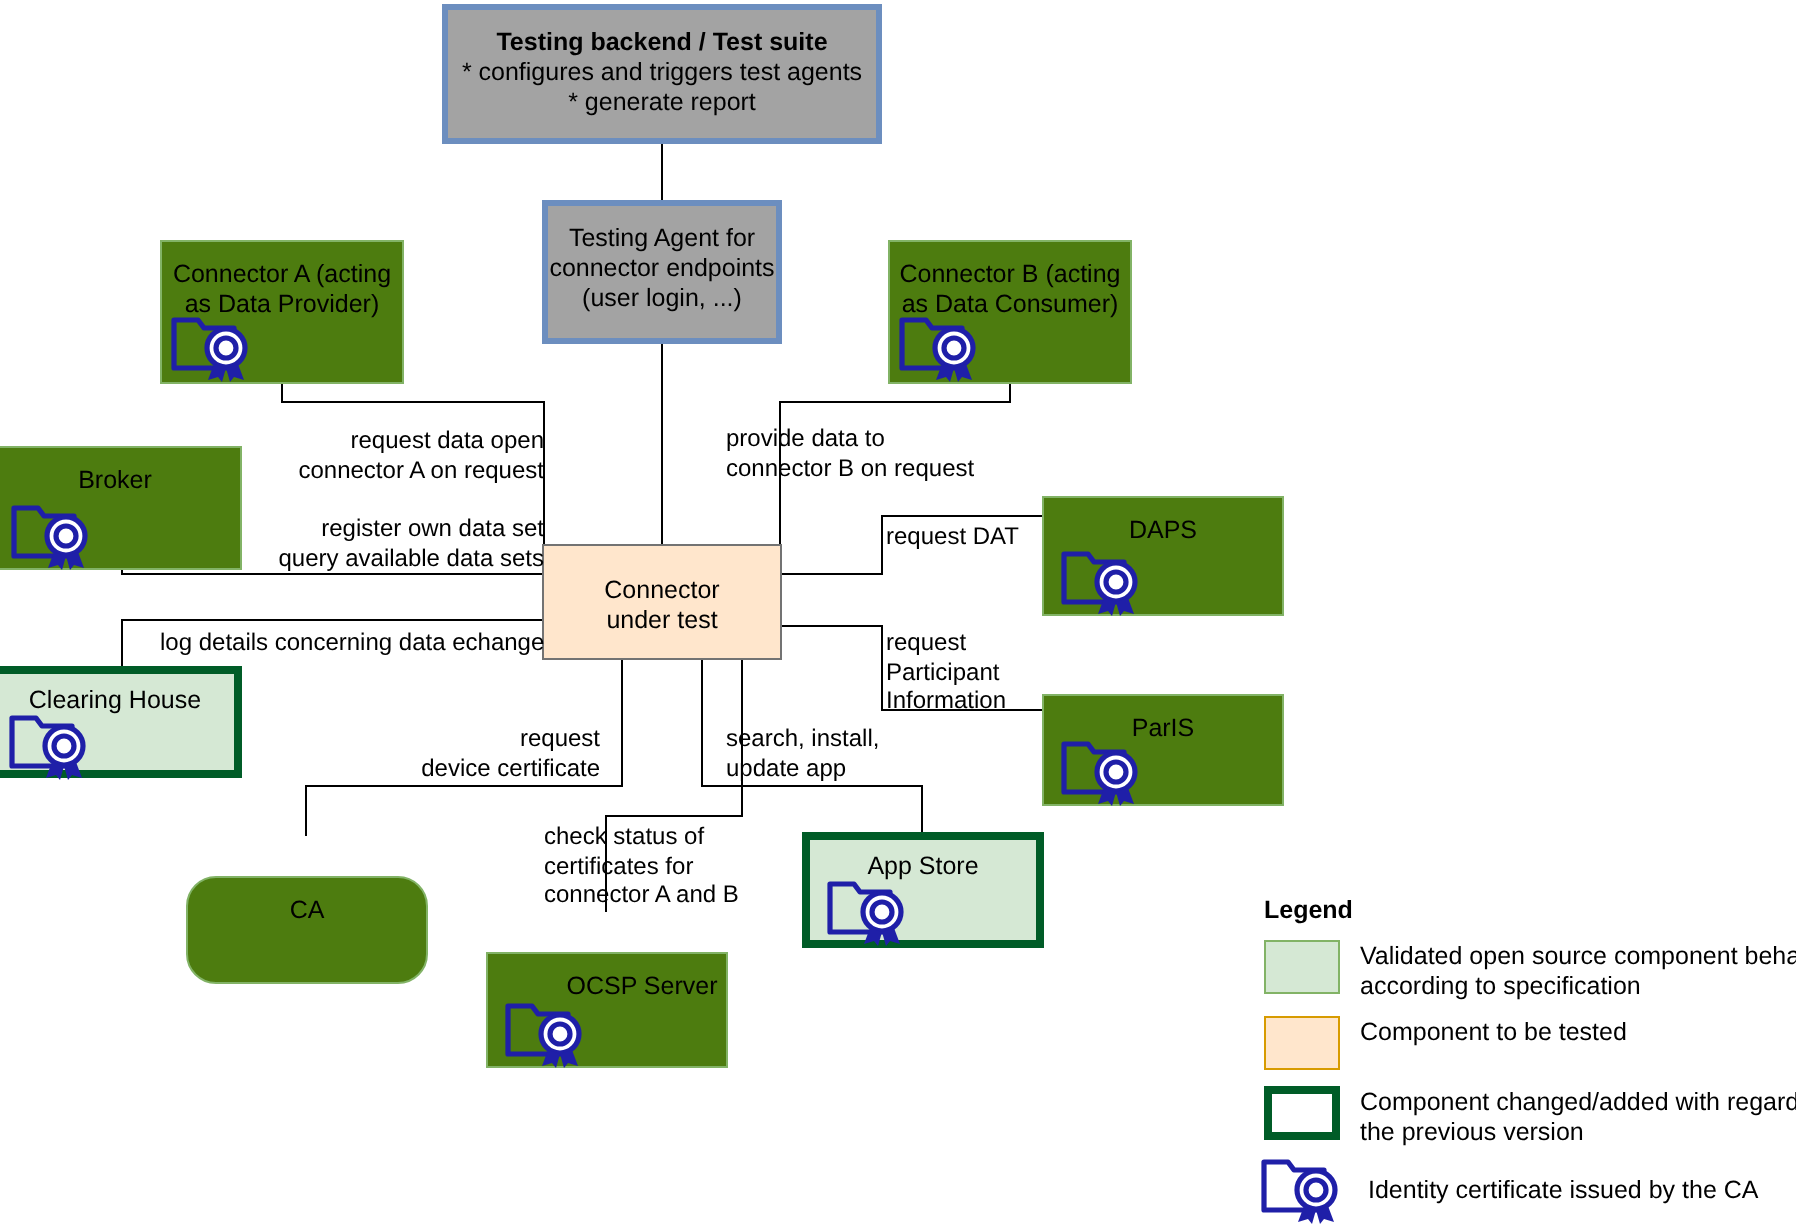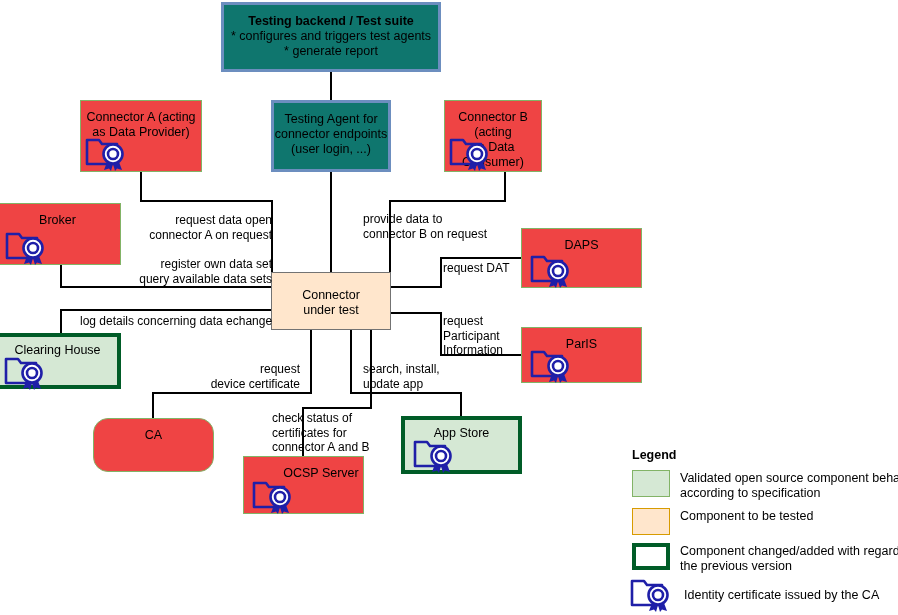--- a/index.html
+++ b/index.html
@@ -30,29 +30,30 @@
   .node .node-label {
     display: block;
     width: 100%;
     text-align: center;
     font-size: 12.5px;
     line-height: 15px;
     color: #000000;
   }
   
   .n-green {
-    background: #ef4444;
+    background: #4d7c0f;
     border: 1px solid #82b366;
+    margin-top: 20px;
   }
   .n-green-thick {
     background: #d5e8d4;
     border: 4px solid #005c27;
   }
   .n-blue {
-    background: #0f766e;
+    background: #a3a3a3;
     border: 3px solid #6c8ebf;
   }
   .n-orange {
     background: #ffe6cc;
     border: 1px solid #737373;
   }
   .pad-top { padding-top: 9px; }
 
   .node-title-bold {
     font-weight: bold;
@@ -162,21 +163,21 @@
     <path d="M36,27 L39,35 L34,33.5 L32,36 L30,29 Z" fill="#1f1fa8"></path>
   </svg>
 </div>
 
 <div class="node n-blue pad-top" style="left:271px; top:100px; width:120px; height:72px;">
   <span class="node-label">Testing Agent for</span>
   <span class="node-label">connector endpoints</span>
   <span class="node-label">(user login, ...)</span>
 </div>
 
-<div class="node n-green pad-top" style="left:444px; top:100px; width:98px; height:72px;">
+<div class="node n-green pad-top" style="left:444px; top:100px; width:122px; height:72px;">
   <span class="node-label">Connector B (acting</span>
   <span class="node-label">as Data Consumer)</span>
   <svg class="cert-icon" style="left:2px; bottom:-1px;" width="52" height="37" viewBox="0 0 52 37" xmlns="http://www.w3.org/2000/svg">
     <path d="M4,8 L4,5 L16,5 L19,9 L34,9 L34,29 L4,29 Z" fill="none" stroke="#1f1fa8" stroke-width="2.6" stroke-linejoin="round"></path>
     <circle cx="30" cy="19" r="9.5" fill="#ffffff" stroke="#1f1fa8" stroke-width="2.6"></circle>
     <circle cx="30" cy="19" r="5" fill="none" stroke="#1f1fa8" stroke-width="2.6"></circle>
     <path d="M24,27 L21,35 L26,33.5 L28,36 L30,29 Z" fill="#1f1fa8"></path>
     <path d="M36,27 L39,35 L34,33.5 L32,36 L30,29 Z" fill="#1f1fa8"></path>
   </svg>
 </div>

